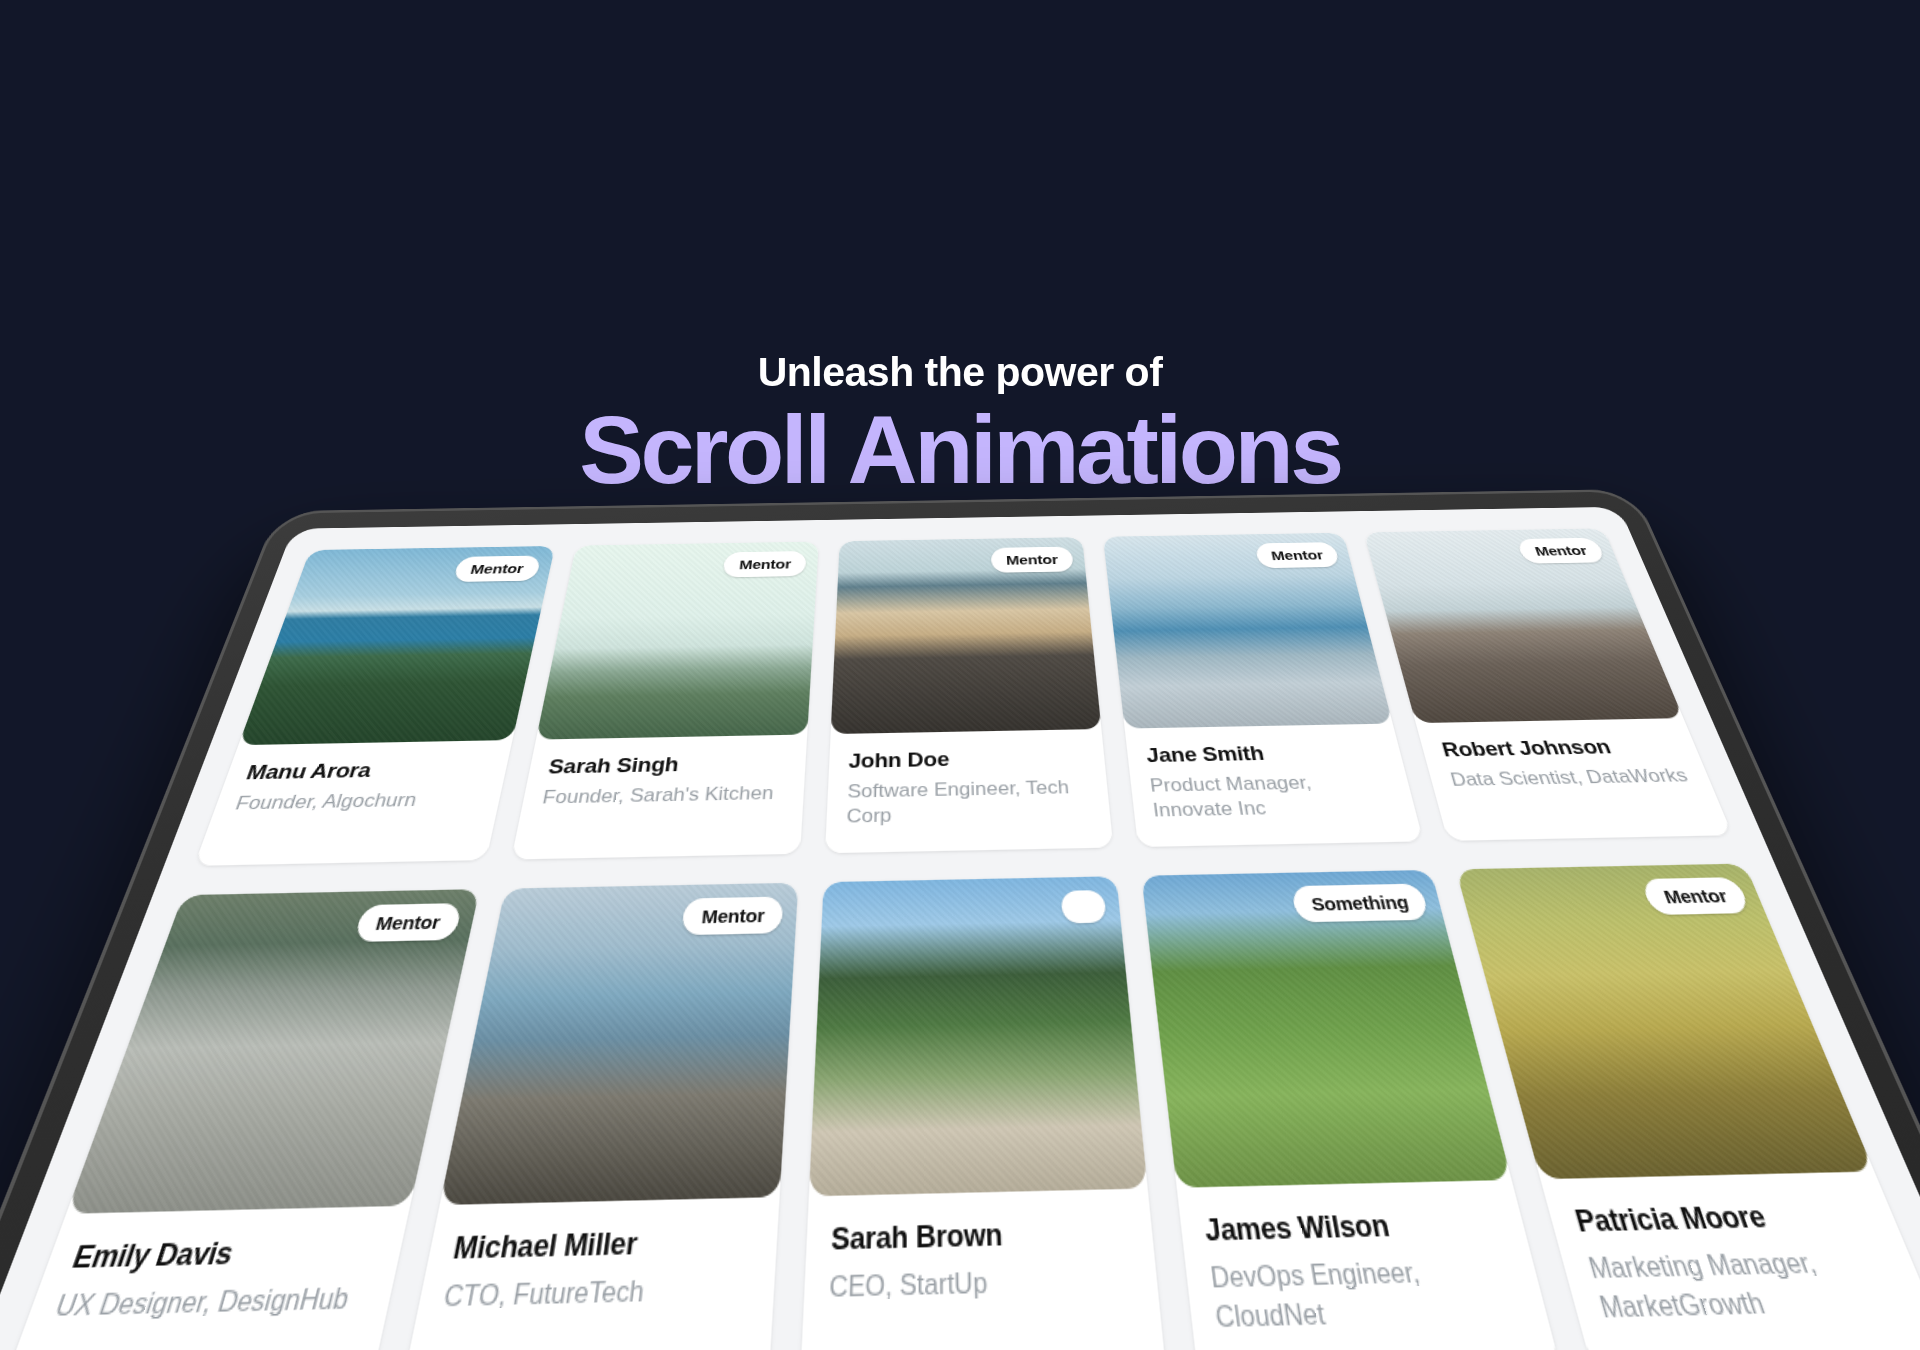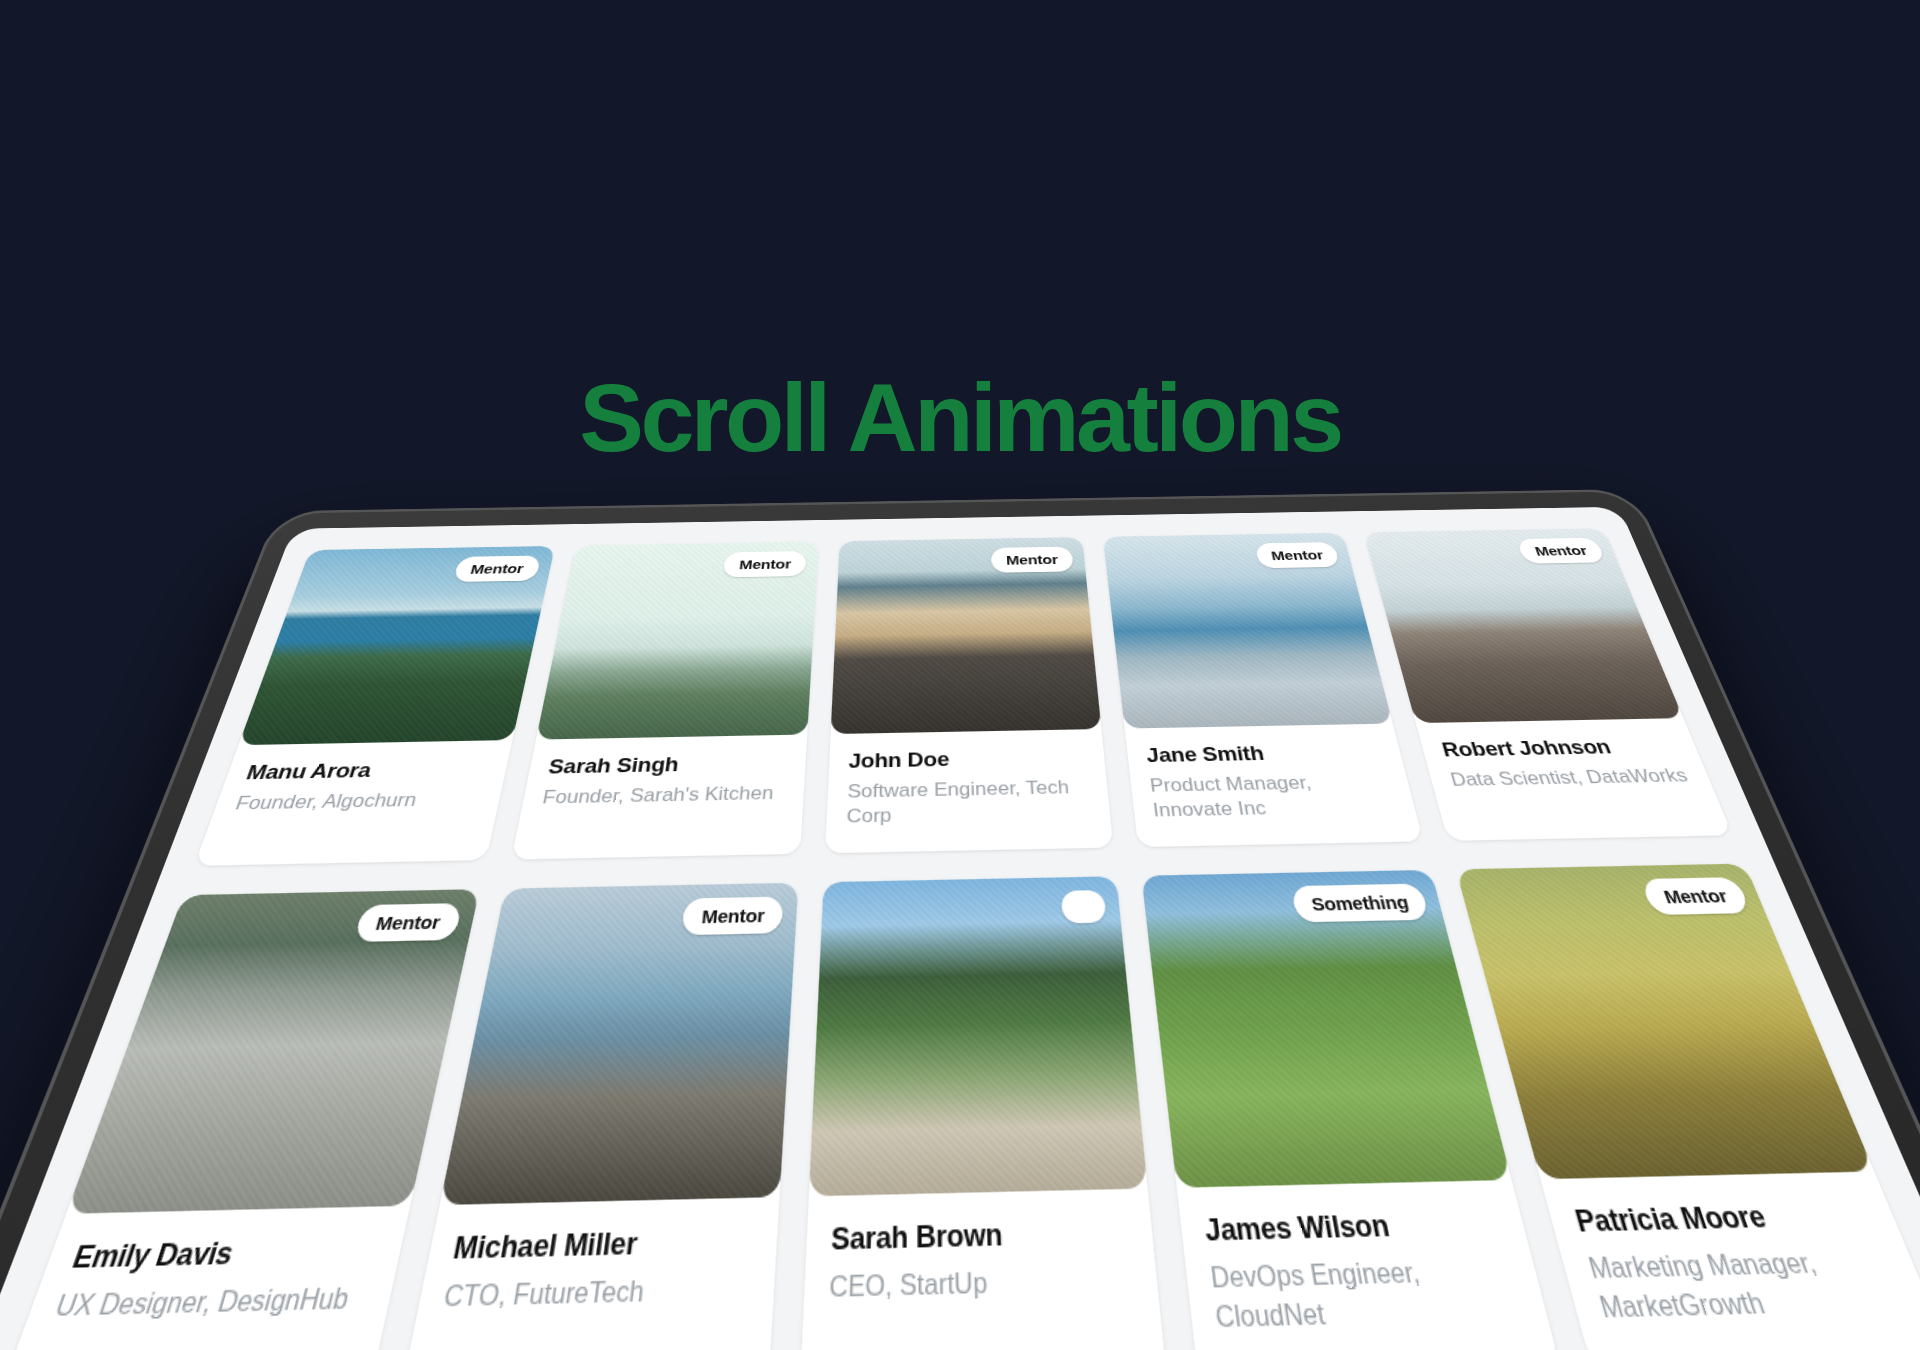--- a/index.html
+++ b/index.html
@@ -22,26 +22,26 @@
   #hero-eyebrow {
     display:block;
     color:#ffffff;
     font-size:41px;
     font-weight:bold;
     letter-spacing:-0.5px;
     line-height:1;
   }
   #hero-title {
     display:block;
-    color:#15803d;
+    color:#c4b5fd;
     font-size:97px;
     font-weight:bold;
     letter-spacing:-3.5px;
     line-height:1.06;
-    margin-top:15px;
+    margin-top:6px;
   }
 
   
   #tablet-stage {
     position:absolute;
     left:0; top:0;
     width:1920px; height:1350px;
     perspective:1500px;
     perspective-origin:50% 22%;
     overflow:hidden;
@@ -174,20 +174,21 @@
     position:absolute; inset:0;
     background-image:
       repeating-linear-gradient(45deg, rgba(255,255,255,.05) 0 2px, rgba(0,0,0,.05) 2px 4px);
     opacity:.5;
   }
 </style>
 </head>
 <body>
 
 <div id="hero-heading">
+  <span id="hero-eyebrow">Unleash the power of</span>
   <span id="hero-title">Scroll Animations</span>
 </div>
 
 <div id="tablet-stage">
   <div id="tablet-frame">
     <div id="tablet-screen">
 
       <div class="card-row row-1">
         <div class="profile-card">
           <div class="card-media">

